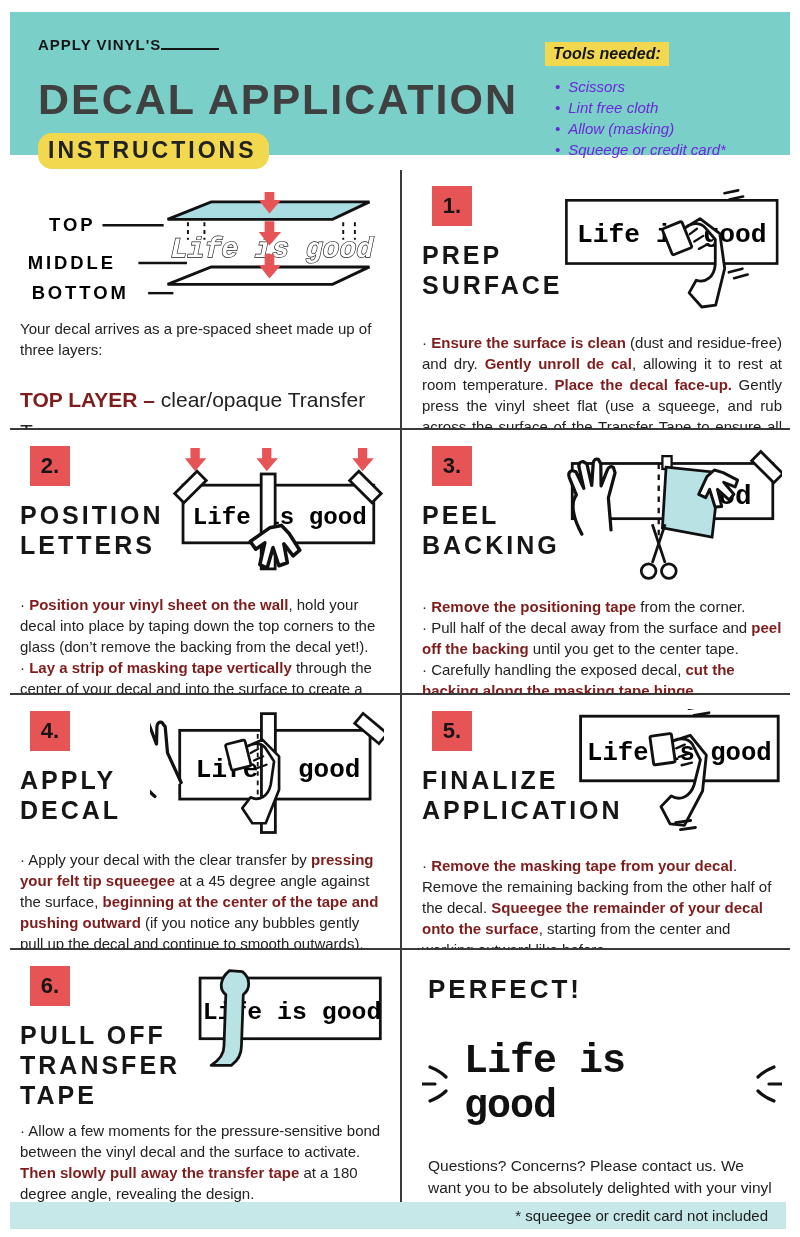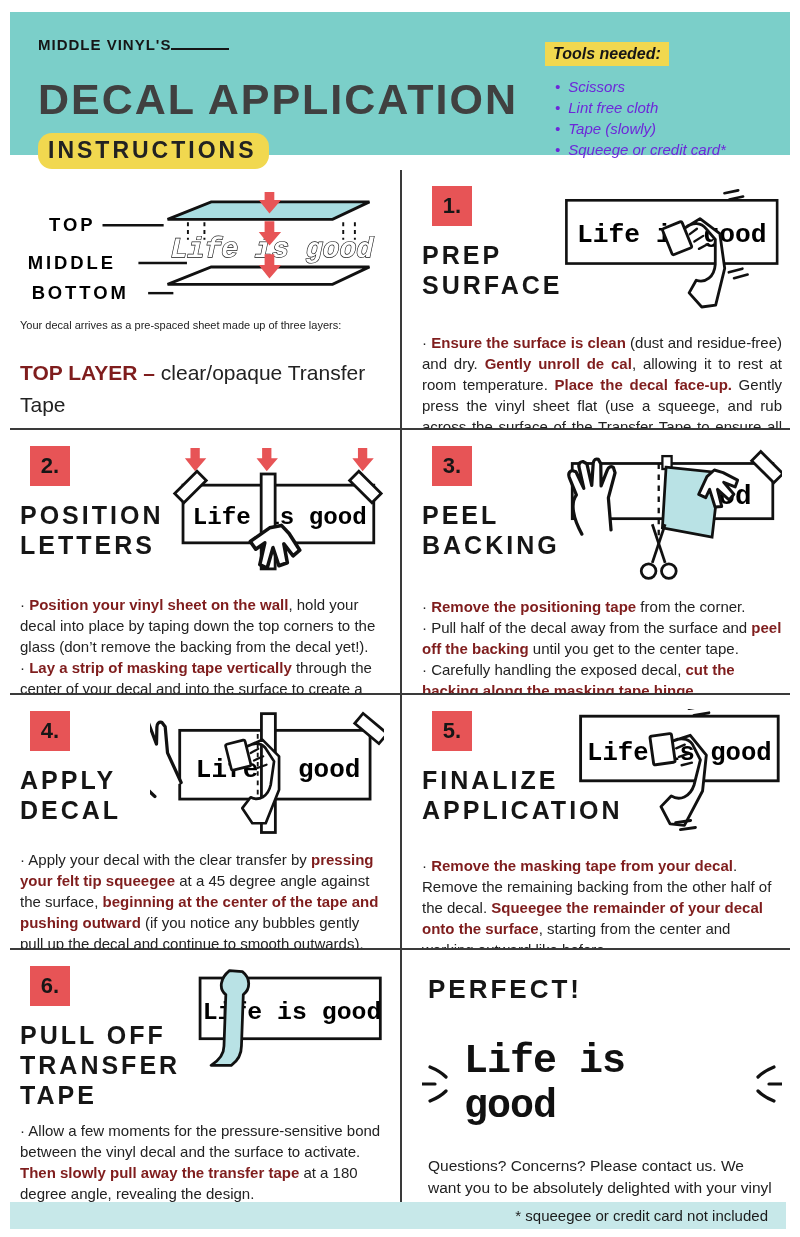--- a/index.html
+++ b/index.html
@@ -44,21 +44,21 @@
     display:flex; align-items:center; justify-content:center; margin:2px 0 14px 10px;
   }
   h2.step-title { font-size:25px; font-weight:800; letter-spacing:3px; line-height:1.2; white-space:pre-line; color:#161616; }
   .art { flex:1 1 auto; }
   p.body { font-size:15px; line-height:1.4; white-space:pre-line; margin-top:10px; color:#222; }
   p.body.just { text-align:justify; }
   b { font-weight:bold; color:#7f1d1d; }
 
   
   .intro-art { display:block; margin:8px 0 2px 0; }
-  p.lead { font-size:11px; line-height:1.4; margin-top:14px; color:#222; }
+  p.lead { font-size:15px; line-height:1.4; margin-top:14px; color:#222; }
   p.layers { font-size:21px; line-height:1.5; margin-top:24px; white-space:pre-line; color:#222; }
 
   
   .perfect-title { font-size:26px; font-weight:800; letter-spacing:3px; margin:10px 0 0 6px; color:#161616; }
   .perfect-decal { display:flex; align-items:center; justify-content:center; gap:16px; margin:34px 0 26px 0; }
   .perfect-decal .word { font-size:40px; font-weight:bold; letter-spacing:-1px; color:#111; }
   .perfect p { font-size:15.5px; line-height:1.45; margin:0 4px 16px 6px; color:#222; }
 
   
   .footer-band {
@@ -98,30 +98,30 @@
     </g>
     <g id="motion-dashes" stroke="#111" stroke-width="3" stroke-linecap="round">
       <path d="M0,0 h16"></path>
         <path d="M4,8 h16"></path>
     </g>
   </defs>
 </svg>
 
 <div class="header">
   <div>
-    <div class="brand-line"><span>MIDDLE VINYL'S</span><span class="brand-underscore"></span></div>
+    <div class="brand-line"><span>APPLY VINYL'S</span><span class="brand-underscore"></span></div>
     <div class="main-title">DECAL APPLICATION</div>
     <span class="subtitle">INSTRUCTIONS</span>
   </div>
   <div class="tools">
     <span class="tools-title">Tools needed:</span>
     <ul>
       <li>Scissors</li>
       <li>Lint free cloth</li>
-      <li>Tape (slowly)</li>
+      <li>Allow (masking)</li>
       <li>Squeege or credit card*</li>
     </ul>
   </div>
 </div>
 
 <div class="content">
 
   <div class="row r1">
 
     <div class="cell">

